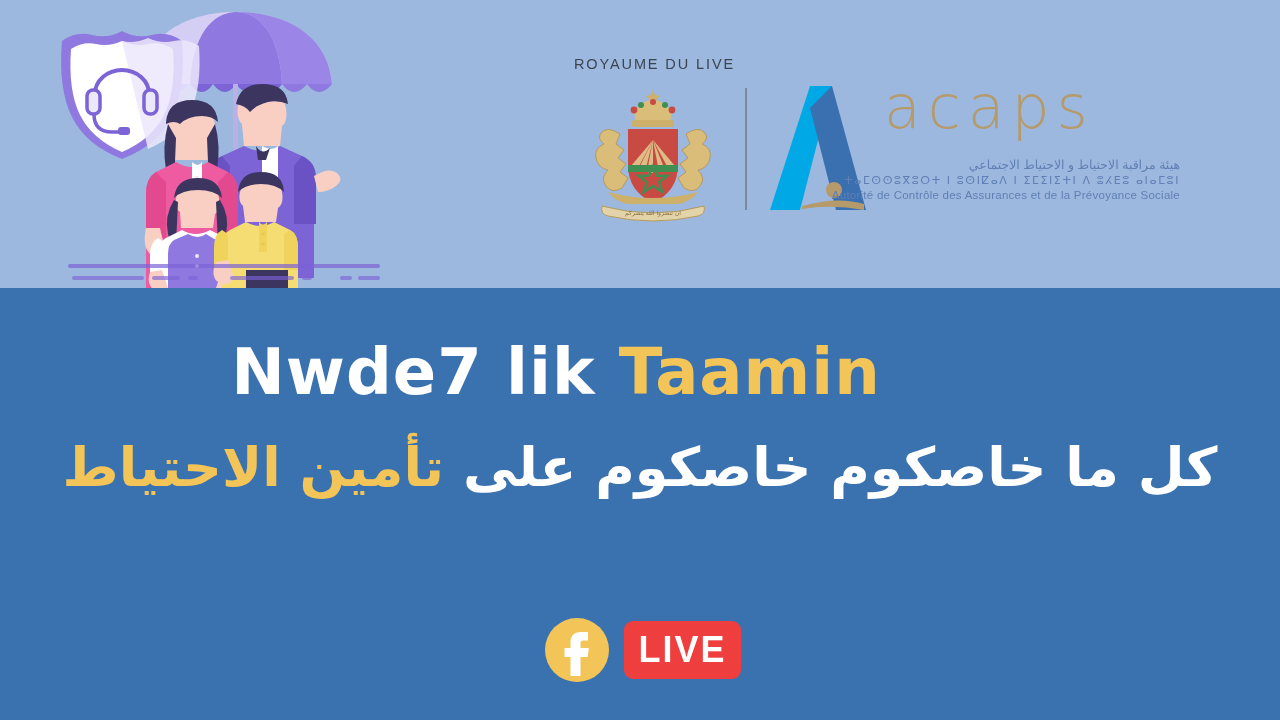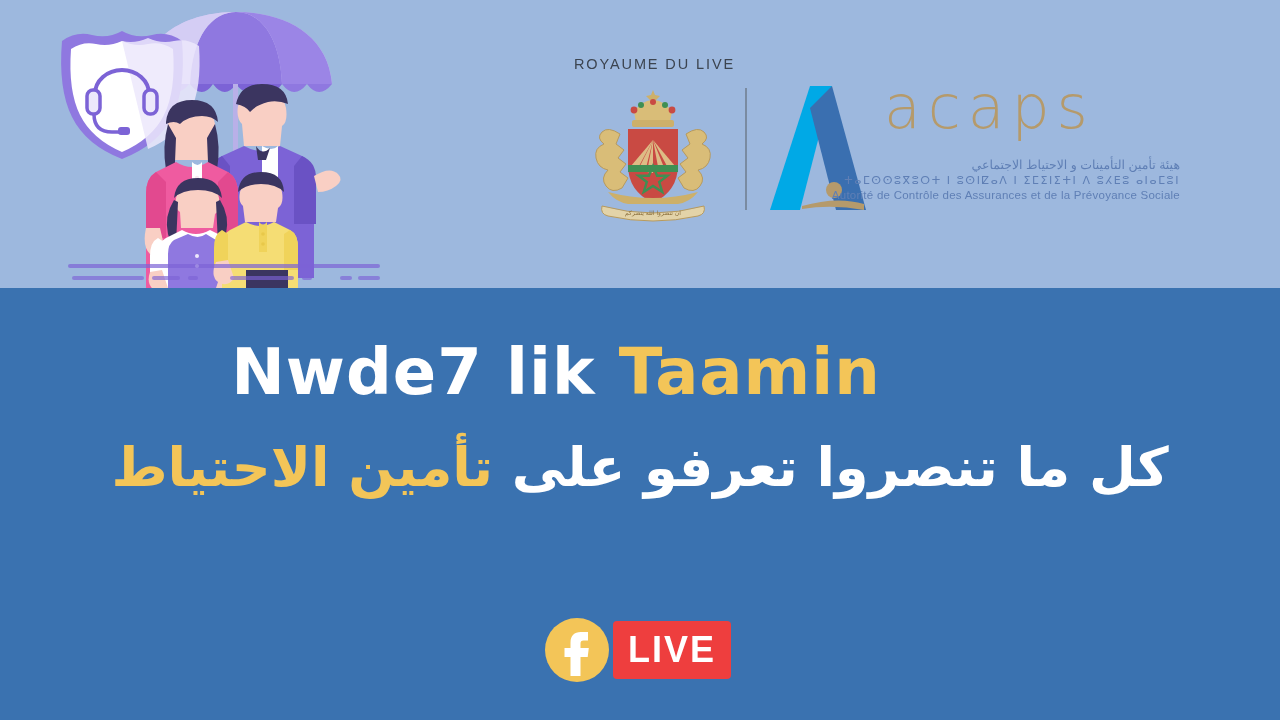--- a/index.html
+++ b/index.html
@@ -74,22 +74,22 @@
   .fblive {
     position:absolute; left:545px; top:615px; width:196px; height:70px;
     display:flex; align-items:center;
   }
   .fb-circle {
     width:64px; height:64px; border-radius:50%;
     background:#f3c558; position:relative; flex:0 0 auto;
   }
   .fb-circle svg { position:absolute; left:0; top:0; }
   .live-badge {
-    margin-left:4px; background:#ee3e3e; color:#ffffff;
-    width:118px; height:58px; border-radius:4px;
+    margin-left:15px; background:#ee3e3e; color:#ffffff;
+    width:118px; height:58px; border-radius:9px;
     display:flex; align-items:center; justify-content:center;
     font-size:36px; font-weight:700; letter-spacing:2px;
     font-family:"Liberation Sans", sans-serif;
   }
 </style>
 </head>
 <body>
 
 <div id="stage">
 
@@ -243,35 +243,35 @@
       <div class="acaps-mark">
         <svg viewBox="0 0 120 140" xmlns="http://www.w3.org/2000/svg">
           <path d="M52 8 h22 L42 132 H12Z" fill="#00a9e6"></path>
           <path d="M74 8 L108 132 H78 L52 30Z" fill="#3a6fb0"></path>
           <circle cx="76" cy="112" r="8" fill="#b59a6b"></circle>
           <path d="M44 128 q35 -10 62 -2 l0 6 q-32 -6 -62 -1Z" fill="#b59a6b"></path>
         </svg>
       </div>
       <div class="acaps-word">acaps</div>
       <div class="acaps-sub">
-        <div class="sub-ar">هيئة تأمين التأمينات و الاحتياط الاجتماعي</div>
+        <div class="sub-ar">هيئة مراقبة الاحتياط و الاحتياط الاجتماعي</div>
         <div class="sub-tif">ⵜⴰⵎⵙⵙⵓⴳⵓⵔⵜ ⵏ ⵓⵙⵏⵇⴰⴷ ⵏ ⵉⵎⵉⵏⵉⵜⵏ ⴷ ⵓⵃⴹⵓ ⴰⵏⴰⵎⵓⵏ</div>
         <div class="sub-fr">Autorité de Contrôle des Assurances et de la Prévoyance Sociale</div>
       </div>
     </div>
   </div>
 
   <div class="headline">
     <span class="w">Nwde7 lik</span>
     <span> </span>
     <span class="y">Taamin</span>
   </div>
 
   <div class="subline">
-    <span class="w">كل ما تنصروا تعرفو على</span>
+    <span class="w">كل ما خاصكوم خاصكوم على</span>
     <span> </span>
     <span class="y">تأمين الاحتياط</span>
   </div>
 
   <div class="fblive">
     <div class="fb-circle">
       <svg width="64" height="64" viewBox="0 0 64 64" xmlns="http://www.w3.org/2000/svg">
         <path d="M37.5 22.5 h5.5 V14 h-7.2 c-6.6 0 -10.3 3.9 -10.3 10.4 V30 H19.5 v9 h6 v19 h10 V39 h7.2 l1.1 -9 h-8.3 v-4.2 c0 -2.3 .8 -3.3 3 -3.3Z" fill="#ffffff"></path>
       </svg>
     </div>

